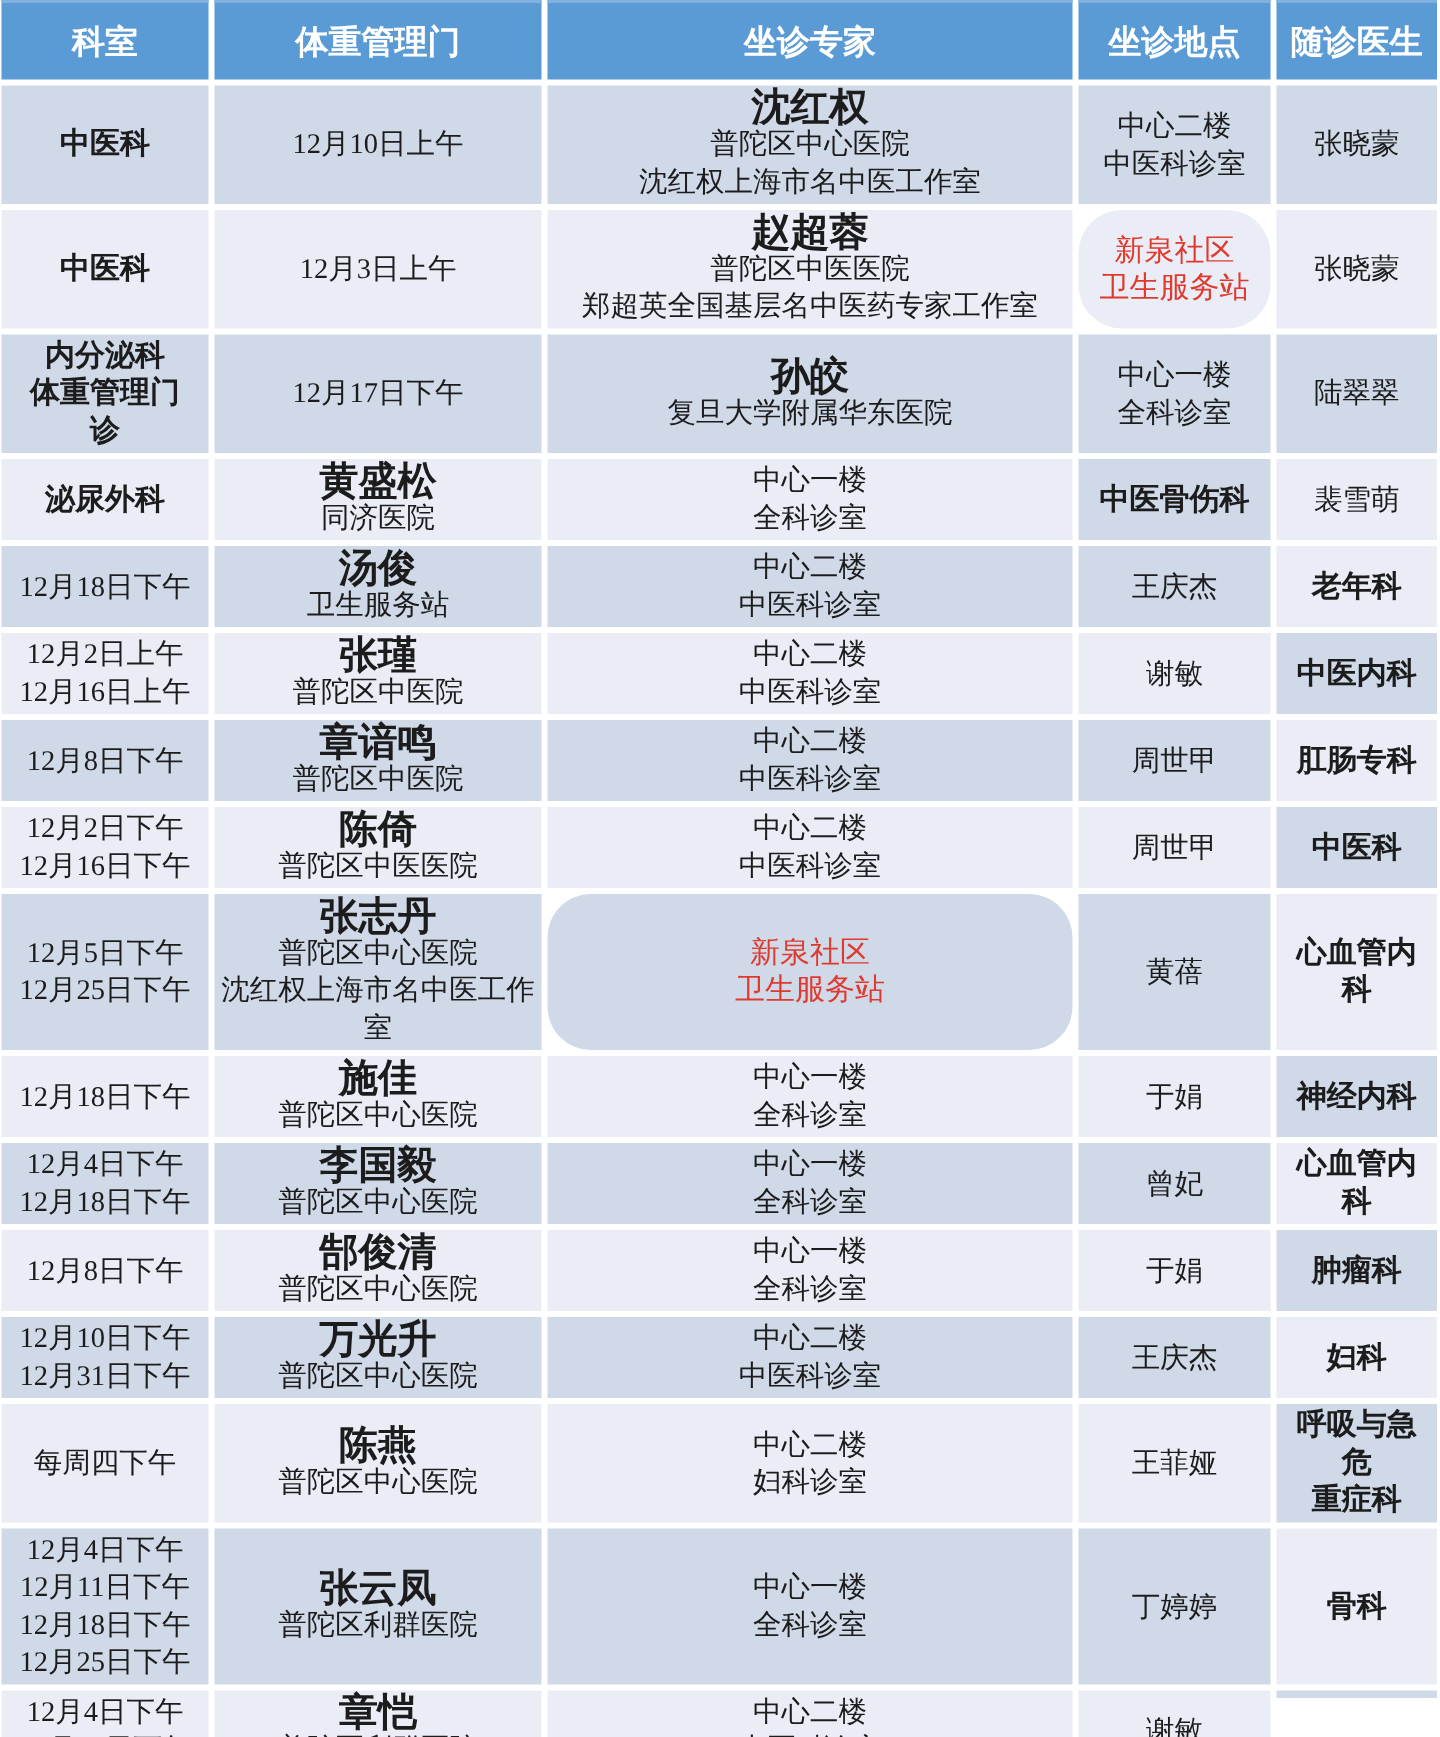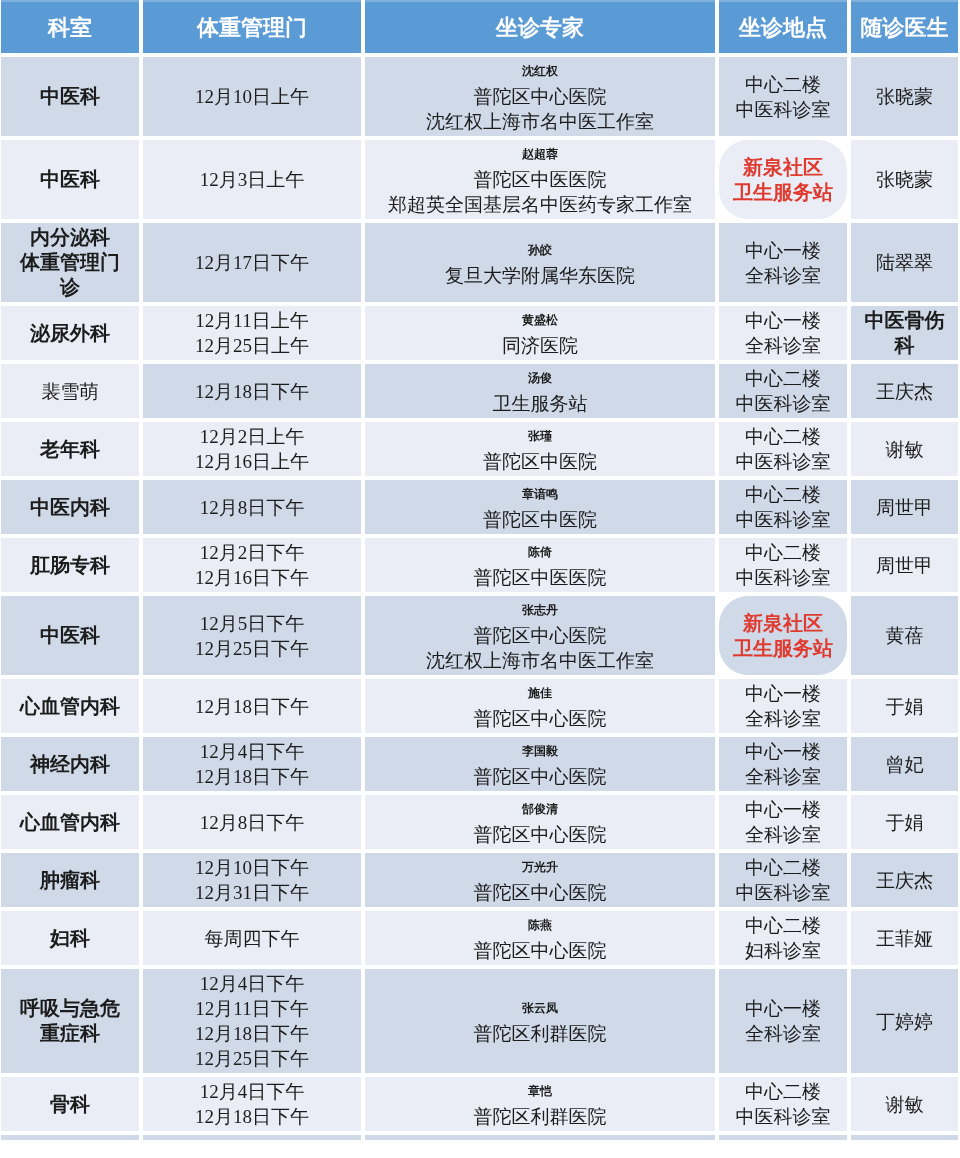--- a/index.html
+++ b/index.html
@@ -43,23 +43,23 @@
     justify-content:center;
     text-align:center;
     font-size:19px;
     line-height:25px;
     padding:2px 4px;
     white-space:pre-line;
   }
   .dark{background:var(--row-dark);}
   .light{background:var(--row-light);}
   .dept{font-weight:bold;font-size:20px;}
-  .expert-name{font-weight:bold;font-size:12px;line-height:25px;}
+  .expert-name{font-weight:bold;font-size:26px;line-height:25px;}
   .expert-org{line-height:25px;}
-  .loc-red{color:var(--red);font-weight:bold;font-size:20px;border-radius:29px;}
+  .loc-red{color:var(--red);font-weight:normal;font-size:20px;border-radius:29px;}
   .stub{height:5px;padding:0;overflow:hidden;}
 </style>
 </head>
 <body>
 
 <div class="table">
   <div class="hcell">科室</div>
   <div class="hcell">体重管理门</div>
   <div class="hcell">坐诊专家</div>
   <div class="hcell">坐诊地点</div>
@@ -81,22 +81,20 @@
     <div class="cell doctor light">张晓蒙</div>
     <div class="cell dept dark">内分泌科
 体重管理门
 诊</div>
     <div class="cell time dark">12月17日下午</div>
     <div class="cell expert dark"><div class="expert-name">孙皎</div><div class="expert-org">复旦大学附属华东医院</div></div>
     <div class="cell loc dark">中心一楼
 全科诊室</div>
     <div class="cell doctor dark">陆翠翠</div>
     <div class="cell dept light">泌尿外科</div>
-    <div class="cell time light">12月11日上午
-12月25日上午</div>
     <div class="cell expert light"><div class="expert-name">黄盛松</div><div class="expert-org">同济医院</div></div>
     <div class="cell loc light">中心一楼
 全科诊室</div>
     <div class="cell dept dark">中医骨伤科</div>
     <div class="cell doctor light">裴雪萌</div>
     <div class="cell time dark">12月18日下午</div>
     <div class="cell expert dark"><div class="expert-name">汤俊</div><div class="expert-org">卫生服务站</div></div>
     <div class="cell loc dark">中心二楼
 中医科诊室</div>
     <div class="cell doctor dark">王庆杰</div>

